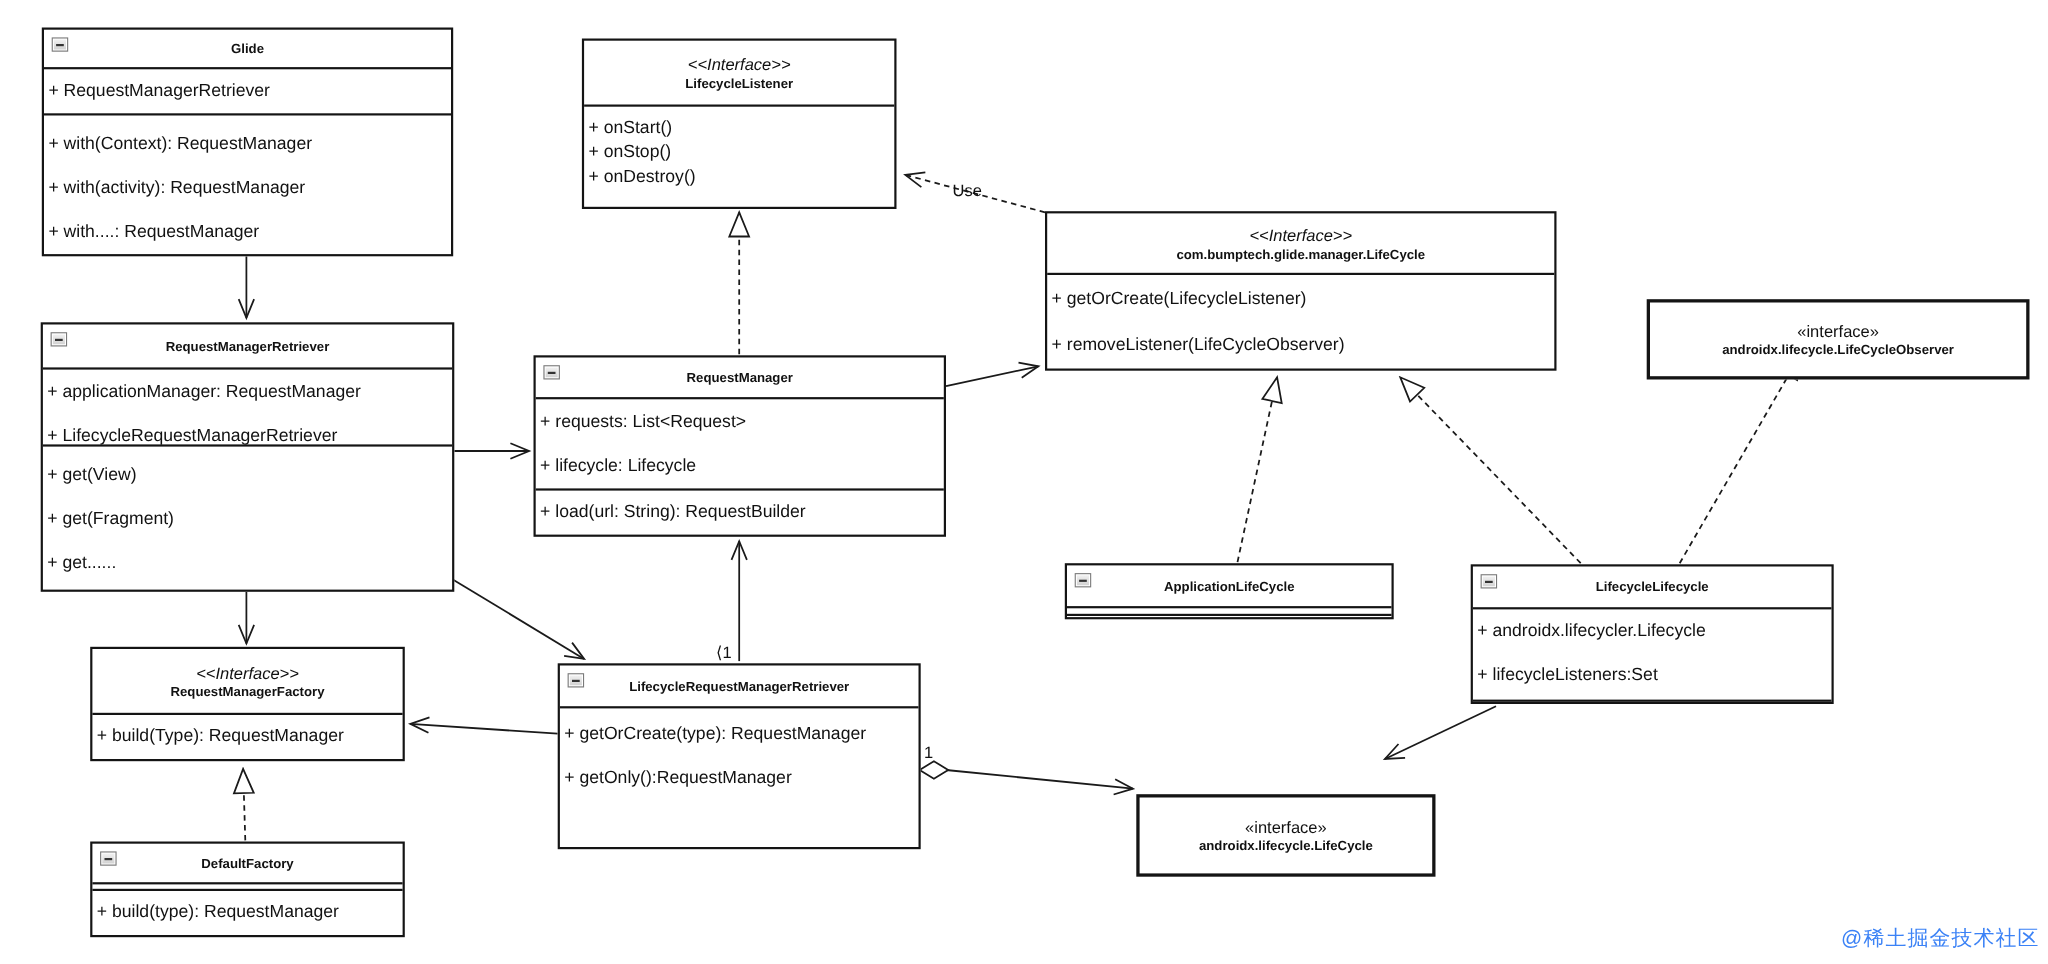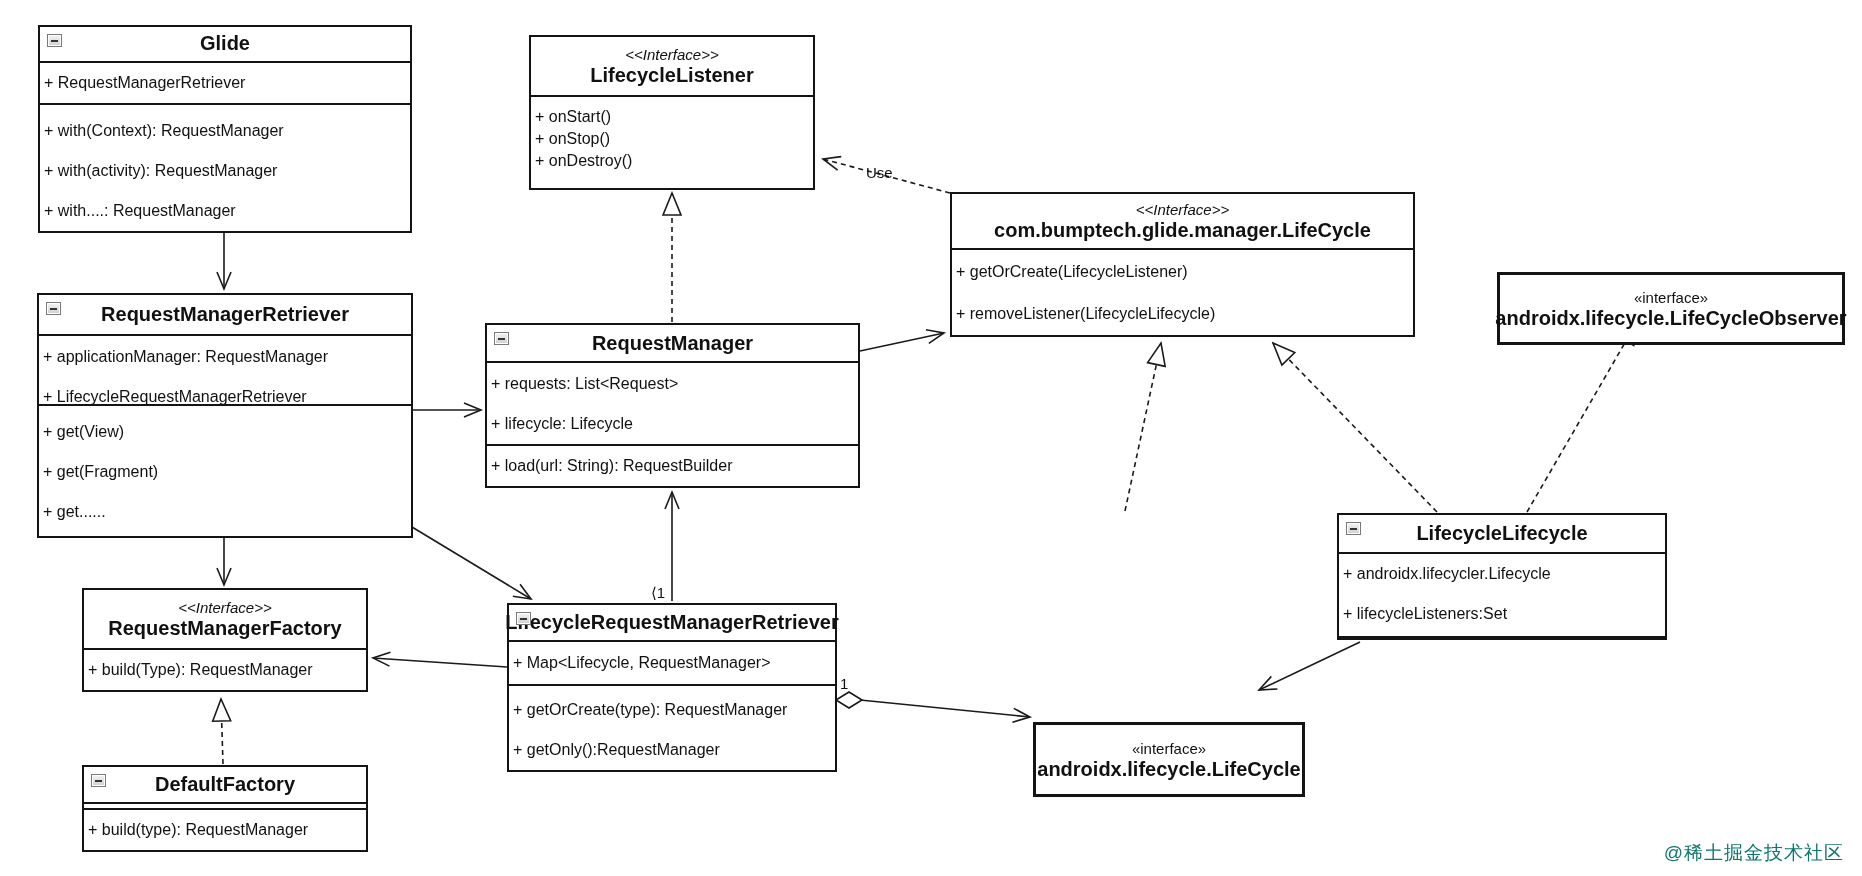--- a/index.html
+++ b/index.html
@@ -7,34 +7,34 @@
   body { font-family:"Liberation Sans","DejaVu Sans",sans-serif; color:#111; }
   .canvas { position:relative; width:1862px; height:876px; background:#ffffff; overflow:hidden; }
   .edges { position:absolute; left:0; top:0; width:1862px; height:876px; }
   .edge { stroke:#1a1a1a; stroke-width:1.6; fill:none; }
   .edge.dashed { stroke-dasharray:5 4; }
   .edge-label { font-family:"Liberation Sans","DejaVu Sans",sans-serif; font-size:15px; fill:#111; }
 
   .uml-class { position:absolute; background:#fff; border:2px solid #141414; display:flex; flex-direction:column; }
   .uml-class.thick { border-width:3px;margin-top:27px; }
   .titlebar { position:relative; display:flex; flex-direction:column; align-items:center; justify-content:center; }
-  .class-title { font-weight:bold; font-size:20px; white-space:nowrap; }
+  .class-title { font-weight:bold; font-size:12px; white-space:nowrap; }
   .stereotype { font-size:15px; font-style:italic; white-space:nowrap; line-height:19px; }
   .stereotype.plain { font-style:normal; }
   .comp { border-top:2px solid #141414; position:relative; }
   .comp.center1 { display:flex; align-items:center; }
   .comp.grow { flex:1; }
   .member { display:flex; align-items:center; height:40px; padding-left:4px; font-size:16px; white-space:nowrap; }
   .tight .member { height:22px; }
   .collapse { position:absolute; left:7px; top:7px; width:15px; height:13px;
               background:linear-gradient(#f4f4f4,#cfcfcf); border:1px solid #7a7a7a;
               box-shadow:inset 0 0 0 1px #ffffff; display:flex; align-items:center; justify-content:center;
               font-size:12px; line-height:1; color:#222; cursor:pointer; }
   .collapse::after { content:""; width:7px; height:2px; background:#333; display:block; }
-  .watermark { position:absolute; right:18px; bottom:10px; font-size:19px; color:#0f766e; letter-spacing:1px; }
+  .watermark { position:absolute; right:8px; bottom:10px; font-size:19px; color:#3b82f6; letter-spacing:1px; }
 </style>
 </head>
 <body>
 
 <div class="canvas">
 
   <svg class="edges">
     <defs>
       <marker id="open" markerUnits="userSpaceOnUse" markerWidth="24" markerHeight="20" refX="21" refY="10" orient="auto">
         <path d="M4,3 L21,10 L4,17" fill="none" stroke="#1a1a1a" stroke-width="1.6"></path>
@@ -107,21 +107,21 @@
     </div>
   </div>
 
   <div class="uml-class" style="left:950px;top:192px;width:465px;height:145px">
     <div class="titlebar" style="height:56px">
       <span class="stereotype">&lt;&lt;Interface&gt;&gt;</span>
       <span class="class-title">com.bumptech.glide.manager.LifeCycle</span>
     </div>
     <div class="comp grow" style="padding-top:1px">
       <div class="member" style="height:42px">+ getOrCreate(LifecycleListener)</div>
-      <div class="member" style="height:42px">+ removeListener(LifecycleLifecycle)</div>
+      <div class="member" style="height:42px">+ removeListener(LifeCycleObserver)</div>
     </div>
   </div>
 
   <div class="uml-class thick" style="left:1497px;top:245px;width:348px;height:73px">
     <div class="titlebar" style="flex:1">
       <span class="stereotype plain">«interface»</span>
       <span class="class-title">androidx.lifecycle.LifeCycleObserver</span>
     </div>
   </div>
 
@@ -148,20 +148,28 @@
     </div>
     <div class="comp" style="height:83px;padding-top:1px">
       <div class="member">+ requests: List&lt;Request&gt;</div>
       <div class="member">+ lifecycle: Lifecycle</div>
     </div>
     <div class="comp grow center1">
       <div class="member">+ load(url: String): RequestBuilder</div>
     </div>
   </div>
 
+  <div class="uml-class" style="left:968px;top:512px;width:299px;height:51px">
+    <div class="titlebar" style="height:37px">
+      <span class="collapse"></span>
+      <span class="class-title">ApplicationLifeCycle</span>
+    </div>
+    <div class="comp" style="height:7px"></div>
+    <div class="comp grow"></div>
+  </div>
 
   <div class="uml-class" style="left:1337px;top:513px;width:330px;height:127px">
     <div class="titlebar" style="height:37px">
       <span class="collapse"></span>
       <span class="class-title">LifecycleLifecycle</span>
     </div>
     <div class="comp" style="height:85px">
       <div class="member">+ androidx.lifecycler.Lifecycle</div>
       <div class="member">+ lifecycleListeners:Set</div>
     </div>
@@ -176,23 +184,20 @@
     <div class="comp grow center1">
       <div class="member">+ build(Type): RequestManager</div>
     </div>
   </div>
 
   <div class="uml-class" style="left:507px;top:603px;width:330px;height:169px">
     <div class="titlebar" style="height:37px">
       <span class="collapse"></span>
       <span class="class-title">LifecycleRequestManagerRetriever</span>
     </div>
-    <div class="comp center1" style="height:47px">
-      <div class="member">+ Map&lt;Lifecycle, RequestManager&gt;</div>
-    </div>
     <div class="comp grow" style="padding-top:4px">
       <div class="member">+ getOrCreate(type): RequestManager</div>
       <div class="member">+ getOnly():RequestManager</div>
     </div>
   </div>
 
   <div class="uml-class thick" style="left:1033px;top:695px;width:272px;height:75px">
     <div class="titlebar" style="flex:1">
       <span class="stereotype plain">«interface»</span>
       <span class="class-title">androidx.lifecycle.LifeCycle</span>

